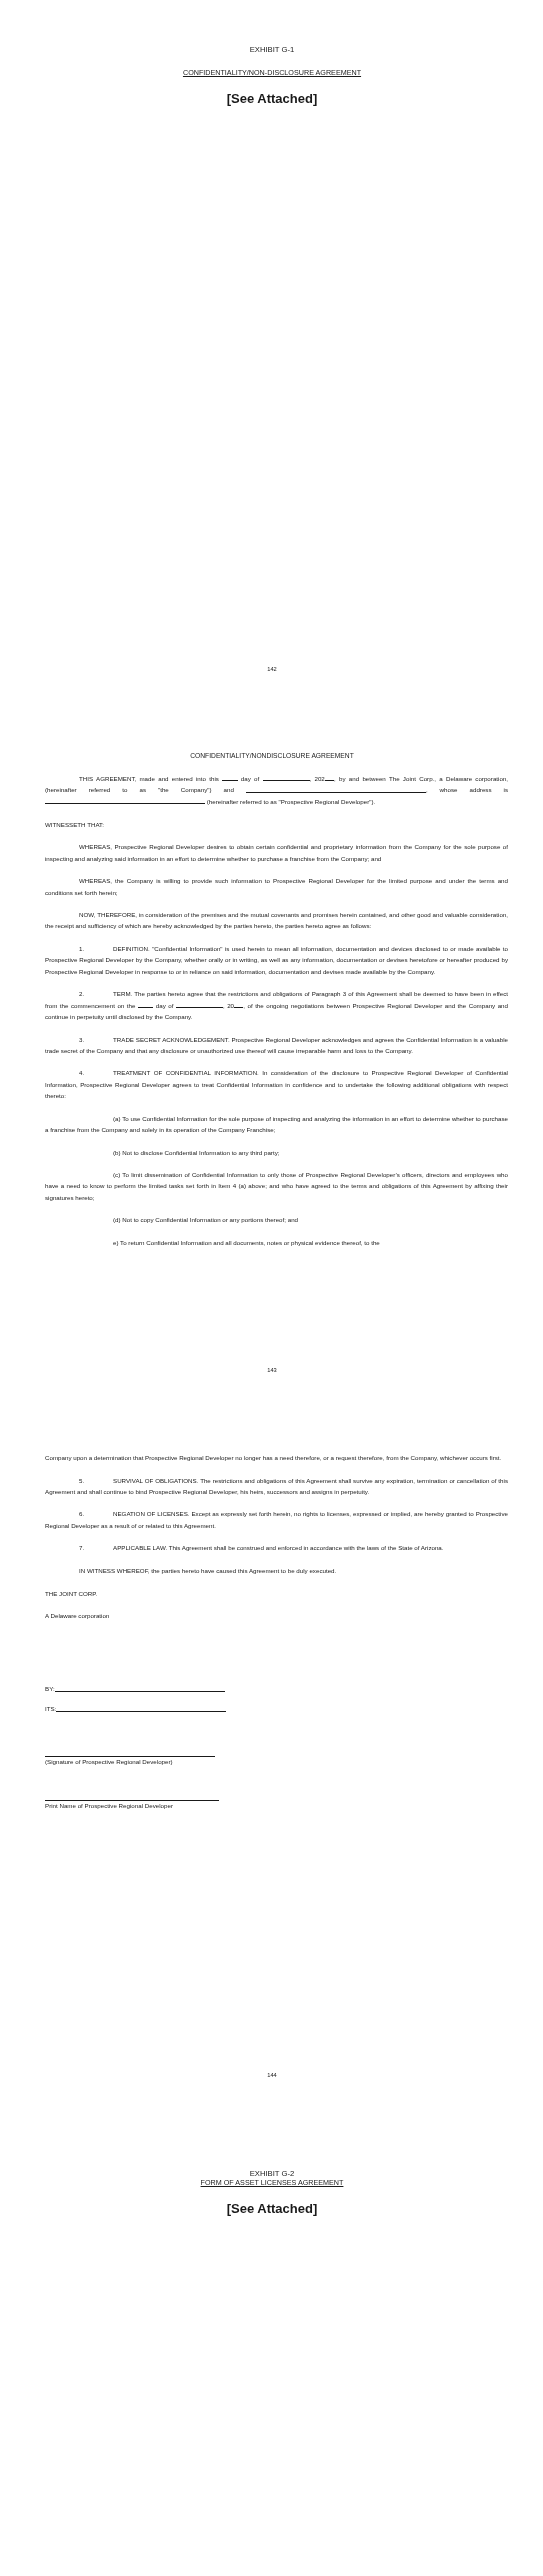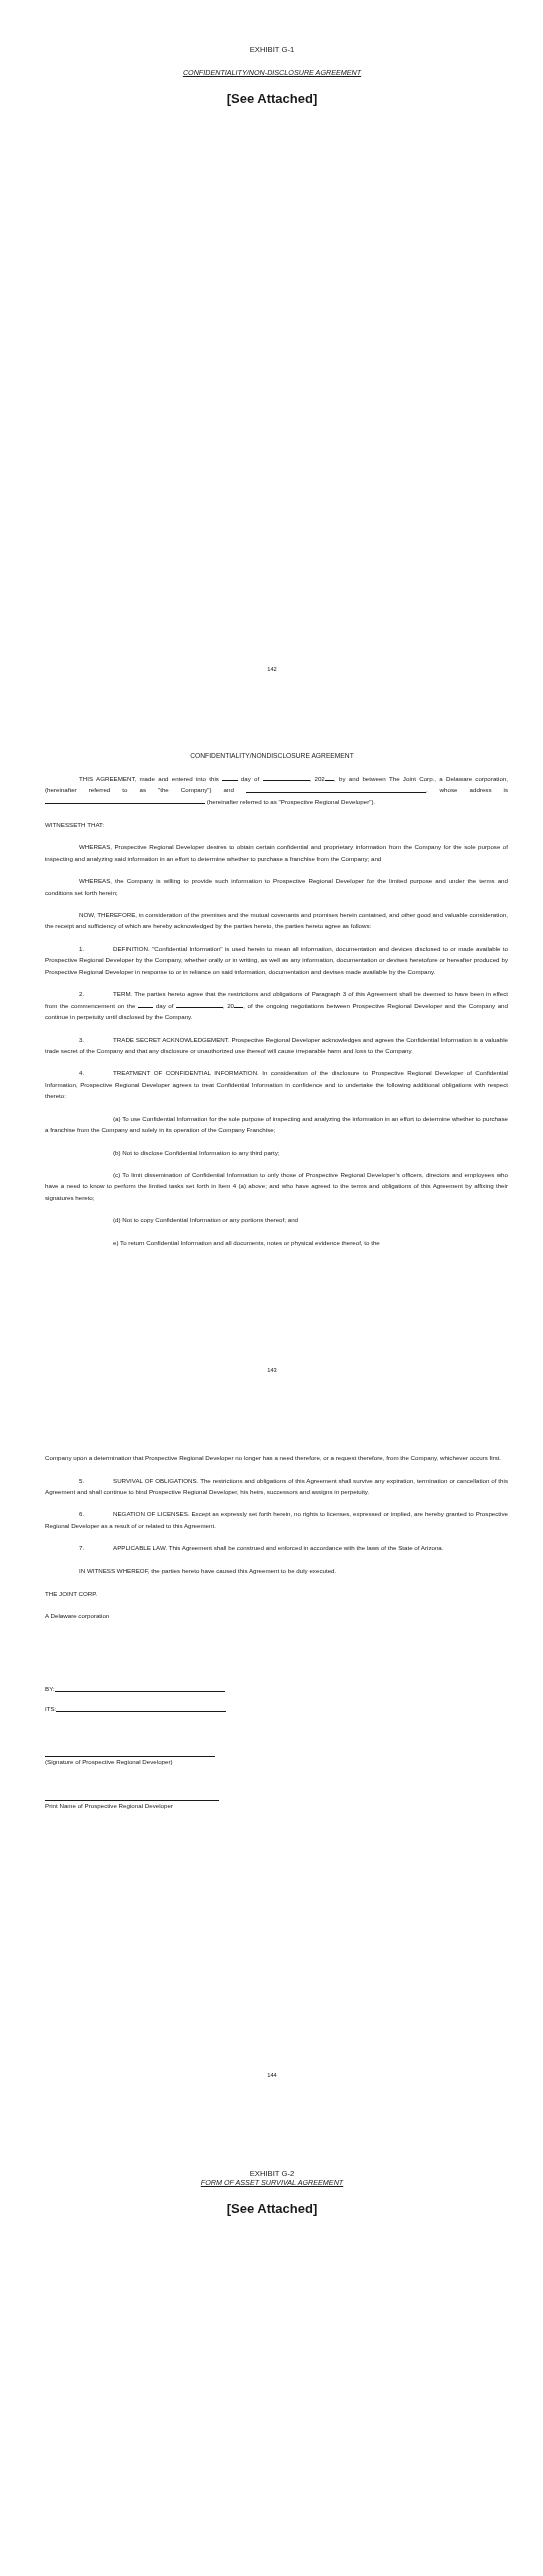--- a/index.html
+++ b/index.html
@@ -20,21 +20,21 @@
   }
   .body-col {
     position: absolute;
     left: 45px;
     width: 463px;
     line-height: 11.3px;
     text-align: justify;
   }
   .center { text-align: center; position: absolute; left: 0; width: 544px; }
   .ex-title { font-size: 7.7px; }
-  .ex-sub { font-size: 7.2px; text-decoration: underline; text-decoration-thickness: 0.5px; font-style: italic; }
+  .ex-sub { font-size: 7.2px; text-decoration: underline; text-decoration-thickness: 0.5px; }
   .ex-att { font-size: 13px; font-weight: bold; }
   .pnum { font-size: 5.7px; position: absolute; left: 0; width: 544px; text-align: center; }
   p { margin: 0 0 11.3px 0; }
   .ind { text-indent: 34px; }
   .ind2 { text-indent: 68px; }
   .num { display: inline-block; width: 34px; text-indent: 0; }
   .blank { display: inline-block; border-bottom: 0.5px solid #1a1a1a; height: 7.2px; vertical-align: baseline; }
   .sig-line { border-bottom: 0.5px solid #1a1a1a; }
   .sig-block { position: absolute; left: 45px; font-size: 6.2px; }
   .sig-row { display: flex; align-items: flex-end; margin-bottom: 10.3px; }
@@ -118,17 +118,17 @@
   <div class="sig-block" style="top:387px;">
     <div class="sig-line" style="width:174px; height:7.2px;"></div>
     <div style="margin-top:1px;">Print Name of Prospective Regional Developer</div>
   </div>
 
   <div class="pnum" style="top:666px;">144</div>
 </div>
 
 <div class="page" style="top:2110px;">
   <div class="center ex-title" style="top:59px;">EXHIBIT G-2</div>
-  <div class="center ex-sub" style="top:68px;">FORM OF ASSET SURVIVAL AGREEMENT</div>
+  <div class="center ex-sub" style="top:68px;">FORM OF ASSET LICENSES AGREEMENT</div>
   <div class="center ex-att" style="top:91px;">[See Attached]</div>
 
 </div>
 
 
 </body></html>

